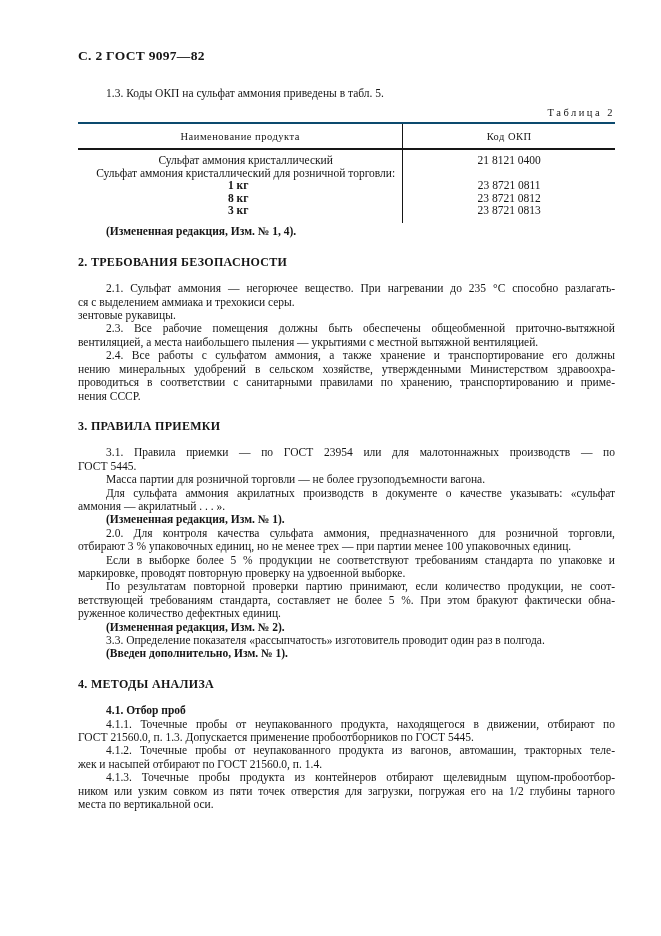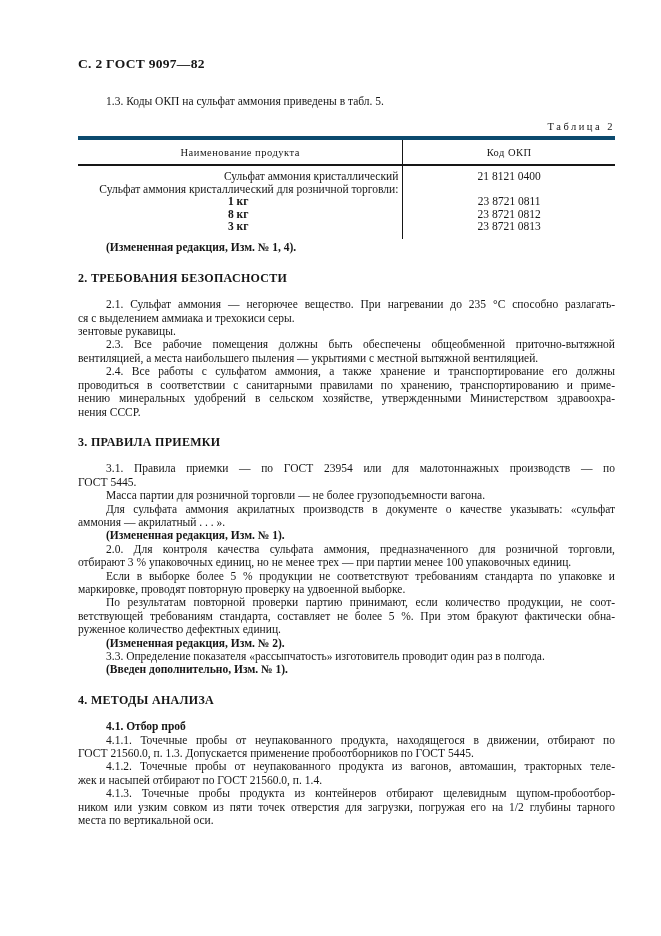--- a/index.html
+++ b/index.html
@@ -8,60 +8,60 @@
     width: 661px;
     height: 936px;
     background: #ffffff;
     color: #161616;
     font-family: "Liberation Serif", "DejaVu Serif", serif;
     overflow: hidden;
   }
   .inner {
     position: absolute;
     left: 78px;
-    top: 56px;
+    top: 48px;
     width: 537px;
   }
   .page-header {
     font-weight: bold;
     font-size: 13.5px;
     letter-spacing: 0.3px;
   }
   .body-text { font-size: 11.5px; line-height: 13.4px; }
   .intro-para { margin-top: 23px; text-indent: 28px; }
   .table-caption {
-    margin-top: 13px;
+    margin-top: 7px;
     margin-bottom: 4px;
     text-align: right;
     font-size: 10.5px;
     letter-spacing: 2.5px;
   }
   table.okp {
     width: 100%;
     border-collapse: collapse;
-    border-top: 4px solid #0c4a6e;
+    border-top: 2px solid #0c4a6e;
     table-layout: fixed;
   }
   table.okp col.c-name { width: 60.5%; }
   table.okp col.c-code { width: 39.5%; }
   table.okp th {
     font-weight: normal;
     font-size: 10.5px;
     letter-spacing: 0.5px;
     text-align: center;
     border-bottom: 2px solid #161616;
     padding: 7px 4px 6px 4px;
   }
   table.okp td {
     font-size: 11.5px;
     line-height: 12.4px;
     padding: 0 4px;
     vertical-align: top;
   }
-  table.okp td.name { text-align: right; padding-left: 15px; }
+  table.okp td.name { text-align: center; padding-left: 15px; }
   table.okp td.name.center { text-align: center; padding-left: 0; font-weight: bold; }
   table.okp .code-col { border-left: 1px solid #161616; text-align: center; }
   table.okp tr.first-row td { padding-top: 4px; }
   table.okp tr.last-row td { padding-bottom: 7px; }
   .blocks { margin-top: 2px; }
   .section-heading {
     text-align: left;
     font-weight: bold;
     font-size: 12px;
     letter-spacing: 0.3px;
@@ -133,22 +133,22 @@
         </div>
         <div class="para">
           <div class="line">зентовые рукавицы.</div>
         </div>
         <div class="para">
           <div class="line first jl">2.3. Все рабочие помещения должны быть обеспечены общеобменной приточно-вытяжной</div>
           <div class="line">вентиляцией, а места наибольшего пыления — укрытиями с местной вытяжной вентиляцией.</div>
         </div>
         <div class="para">
           <div class="line first jl">2.4. Все работы с сульфатом аммония, а также хранение и транспортирование его должны</div>
+          <div class="line jl">нению минеральных удобрений в сельском хозяйстве, утвержденными Министерством здравоохра-</div>
           <div class="line jl">проводиться в соответствии с санитарными правилами по хранению, транспортированию и приме-</div>
-          <div class="line jl">нению минеральных удобрений в сельском хозяйстве, утвержденными Министерством здравоохра-</div>
           <div class="line">нения СССР.</div>
         </div>
         <div class="section-heading">3. ПРАВИЛА ПРИЕМКИ</div>
         <div class="para">
           <div class="line first jl">3.1. Правила приемки — по ГОСТ 23954 или для малотоннажных производств — по</div>
           <div class="line">ГОСТ 5445.</div>
         </div>
         <div class="para">
           <div class="line first">Масса партии для розничной торговли — не более грузоподъемности вагона.</div>
         </div>

